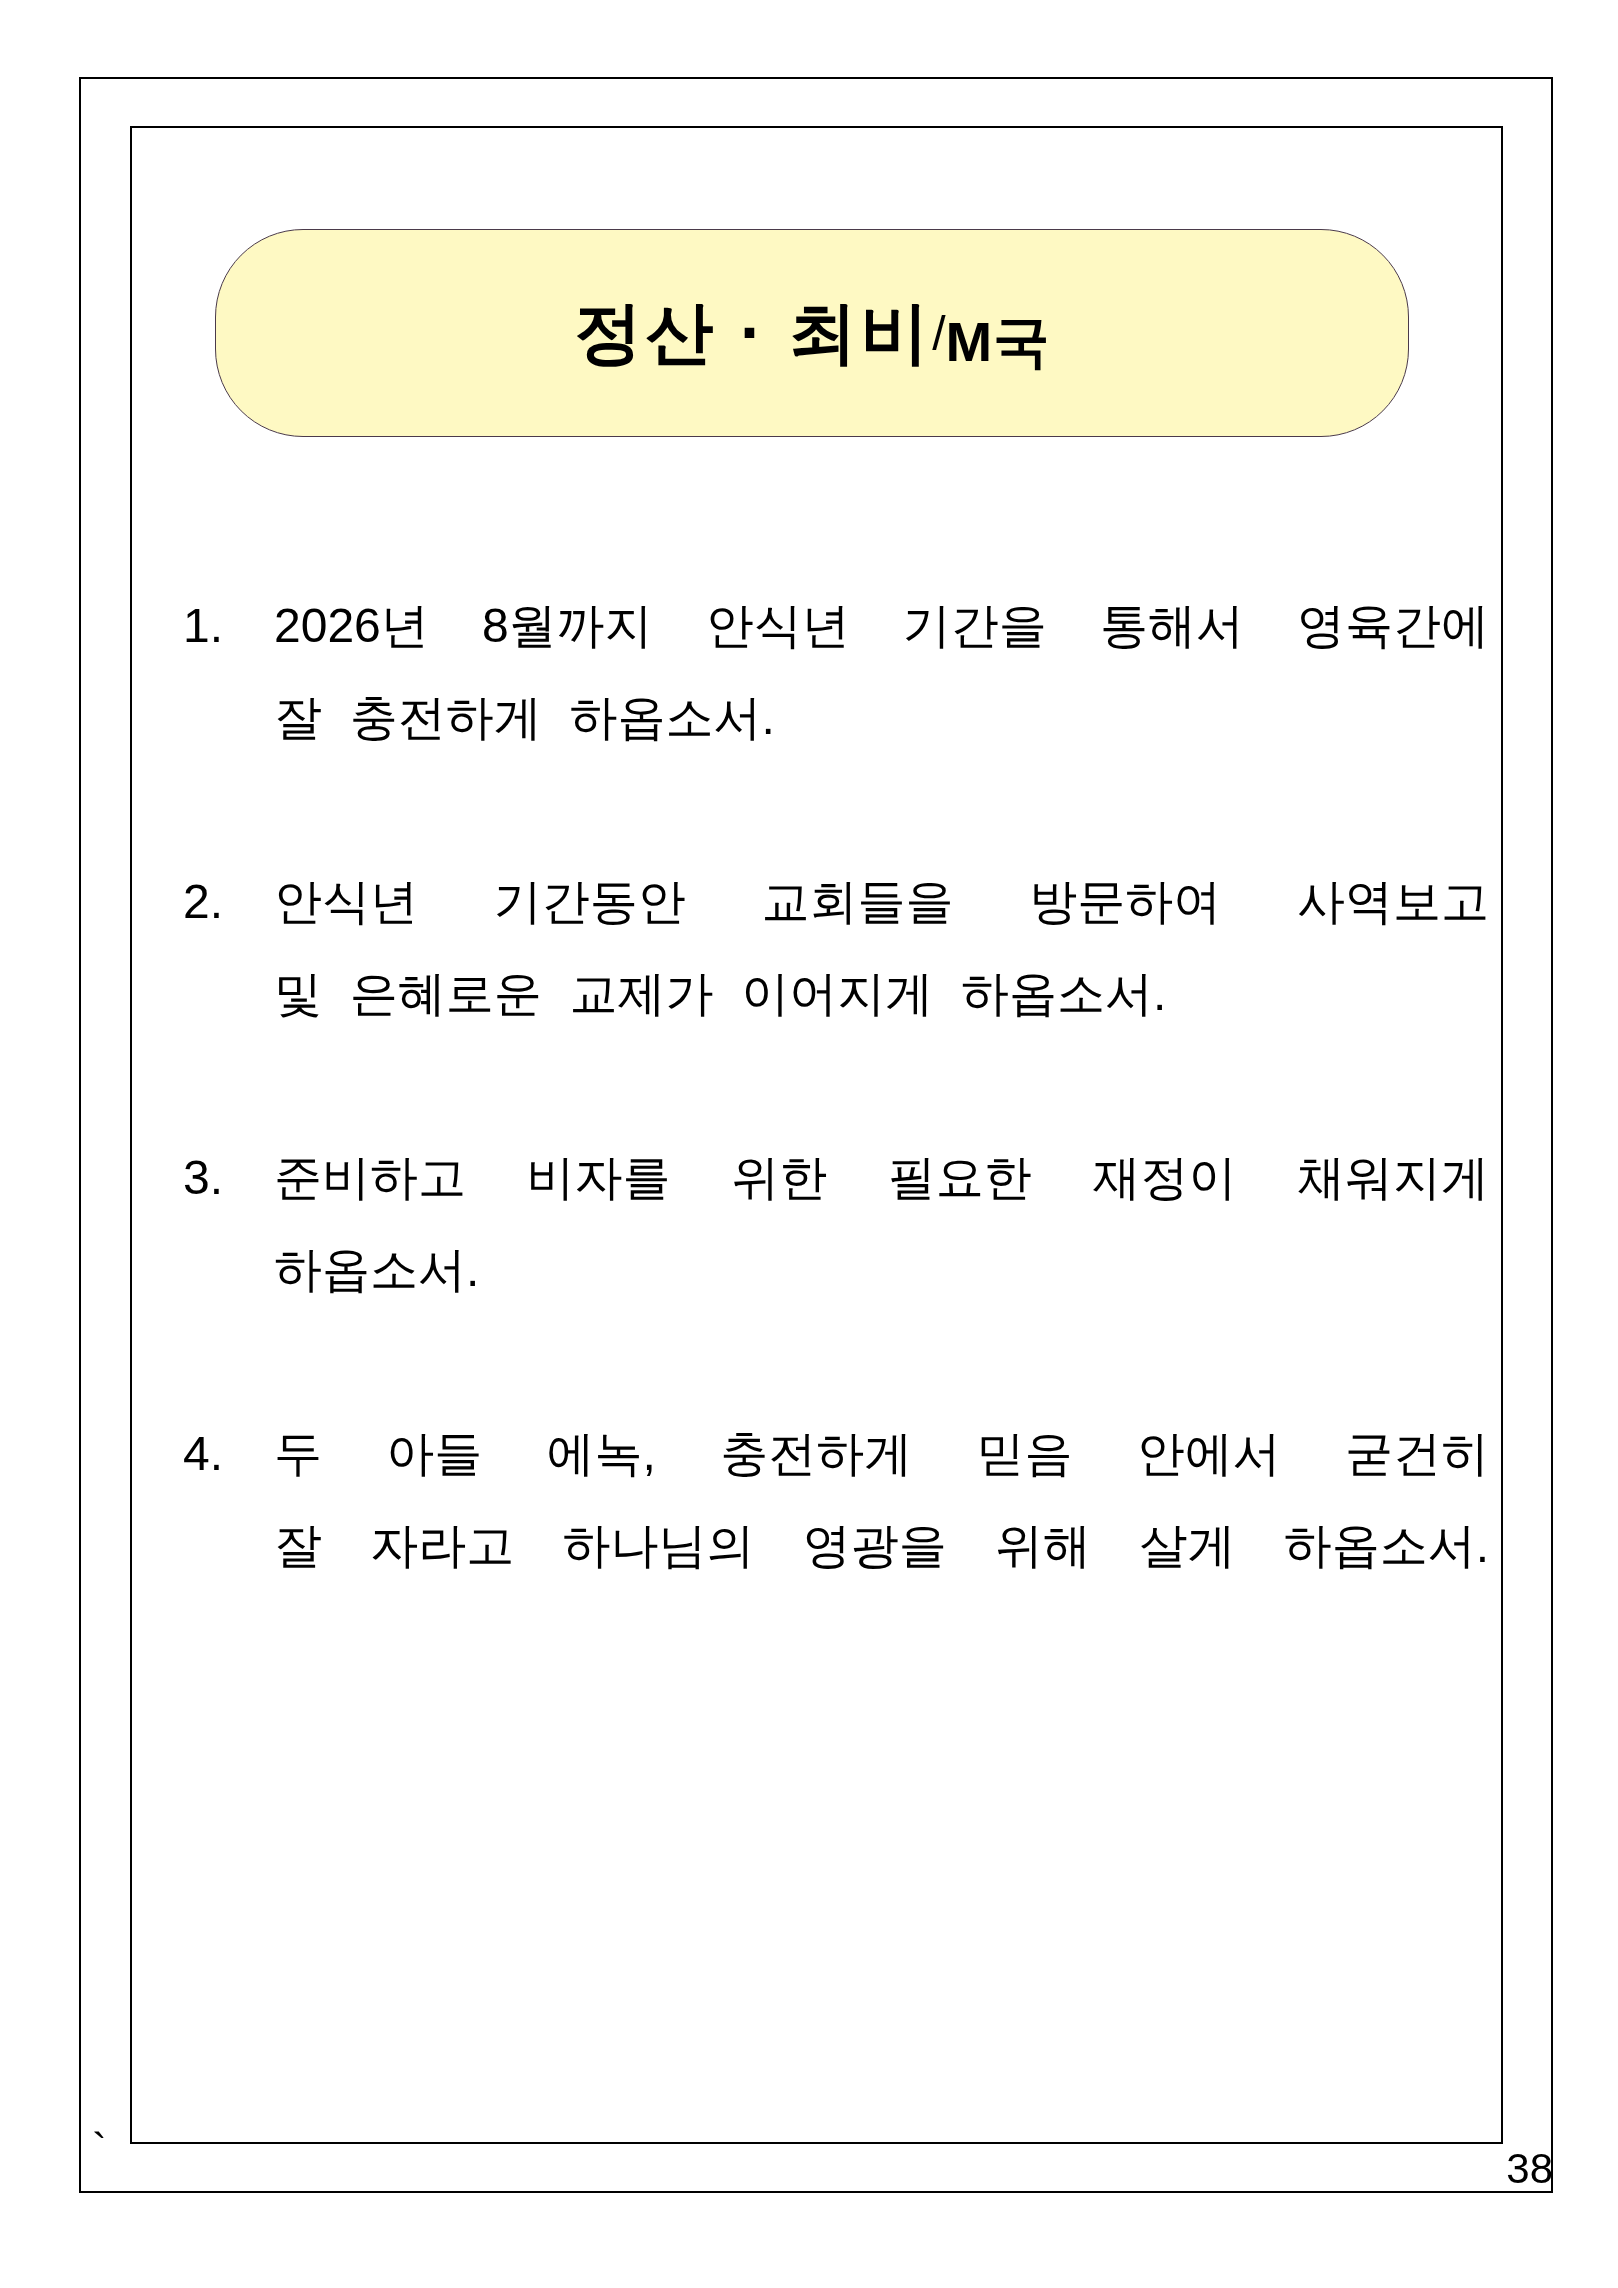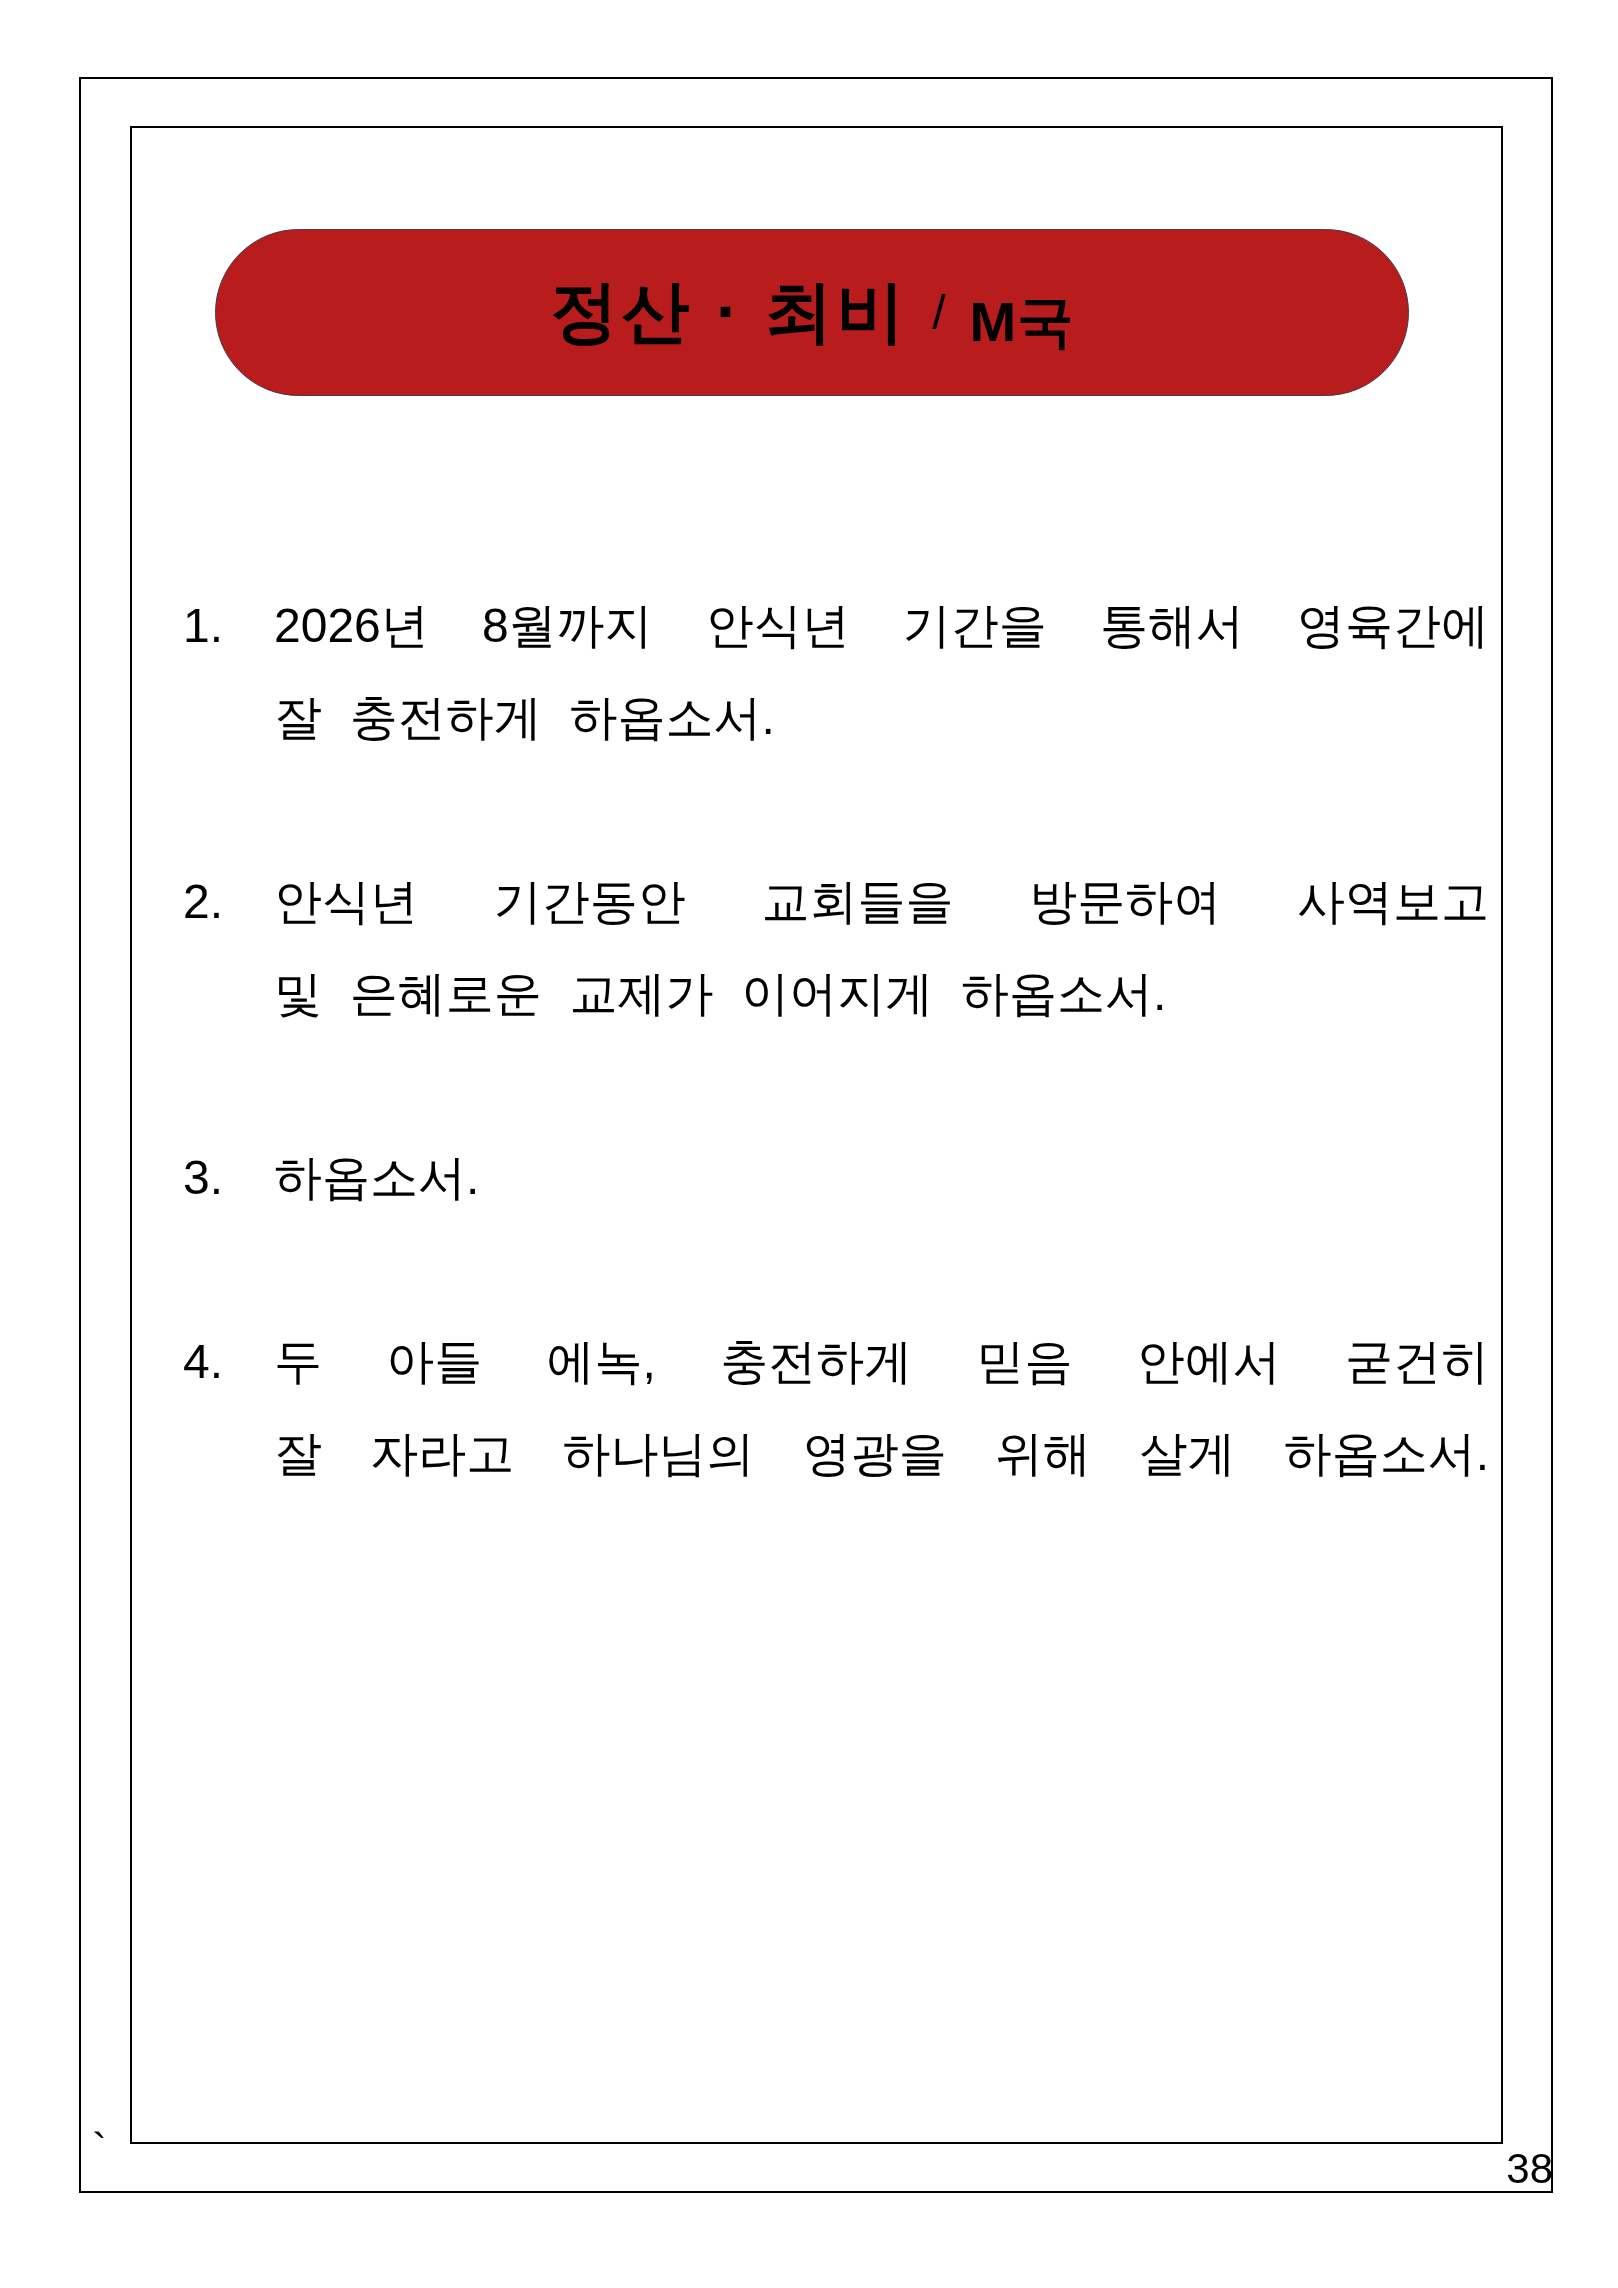--- a/index.html
+++ b/index.html
@@ -19,26 +19,25 @@
     border: 2.8px solid #000000;
   }
   .inner-frame {
     position: absolute; left: 130px; top: 126px;
     width: 1373px; height: 2018px;
     border: 2.8px solid #000000;
   }
   
   .header-pill {
     position: absolute; left: 215px; top: 229px;
-    width: 1194px; height: 167px;
-    background: #b91c1c;
+    width: 1194px; height: 208px;
+    background: #fef9c3;
     border: 1.8px solid #4a3a4a;
     border-radius: 88px;
     display: flex; align-items: center; justify-content: center;
-    gap: 24px;
   }
   .header-title {
     font-size: 68px; font-weight: 700; letter-spacing: 3.7px;
     white-space: pre;
   }
   .header-slash { font-size: 48px; font-weight: 400; }
   .header-region { font-size: 56px; font-weight: 700; letter-spacing: 0.9px; margin-top: 20px; }
 
   
   .prayer-list {
@@ -90,20 +89,21 @@
     <div class="item-number">2.</div>
     <div class="item-lines">
       <div class="item-line jf">안식년 기간동안 교회들을 방문하여 사역보고</div>
       <div class="item-line">및 은혜로운 교제가 이어지게 하옵소서.</div>
     </div>
   </div>
 
   <div class="prayer-item">
     <div class="item-number">3.</div>
     <div class="item-lines">
+      <div class="item-line jf">준비하고 비자를 위한 필요한 재정이 채워지게</div>
       <div class="item-line">하옵소서.</div>
     </div>
   </div>
 
   <div class="prayer-item">
     <div class="item-number">4.</div>
     <div class="item-lines">
       <div class="item-line jf">두 아들 에녹, 충전하게 믿음 안에서 굳건히</div>
       <div class="item-line jf">잘 자라고 하나님의 영광을 위해 살게 하옵소서.</div>
     </div>

